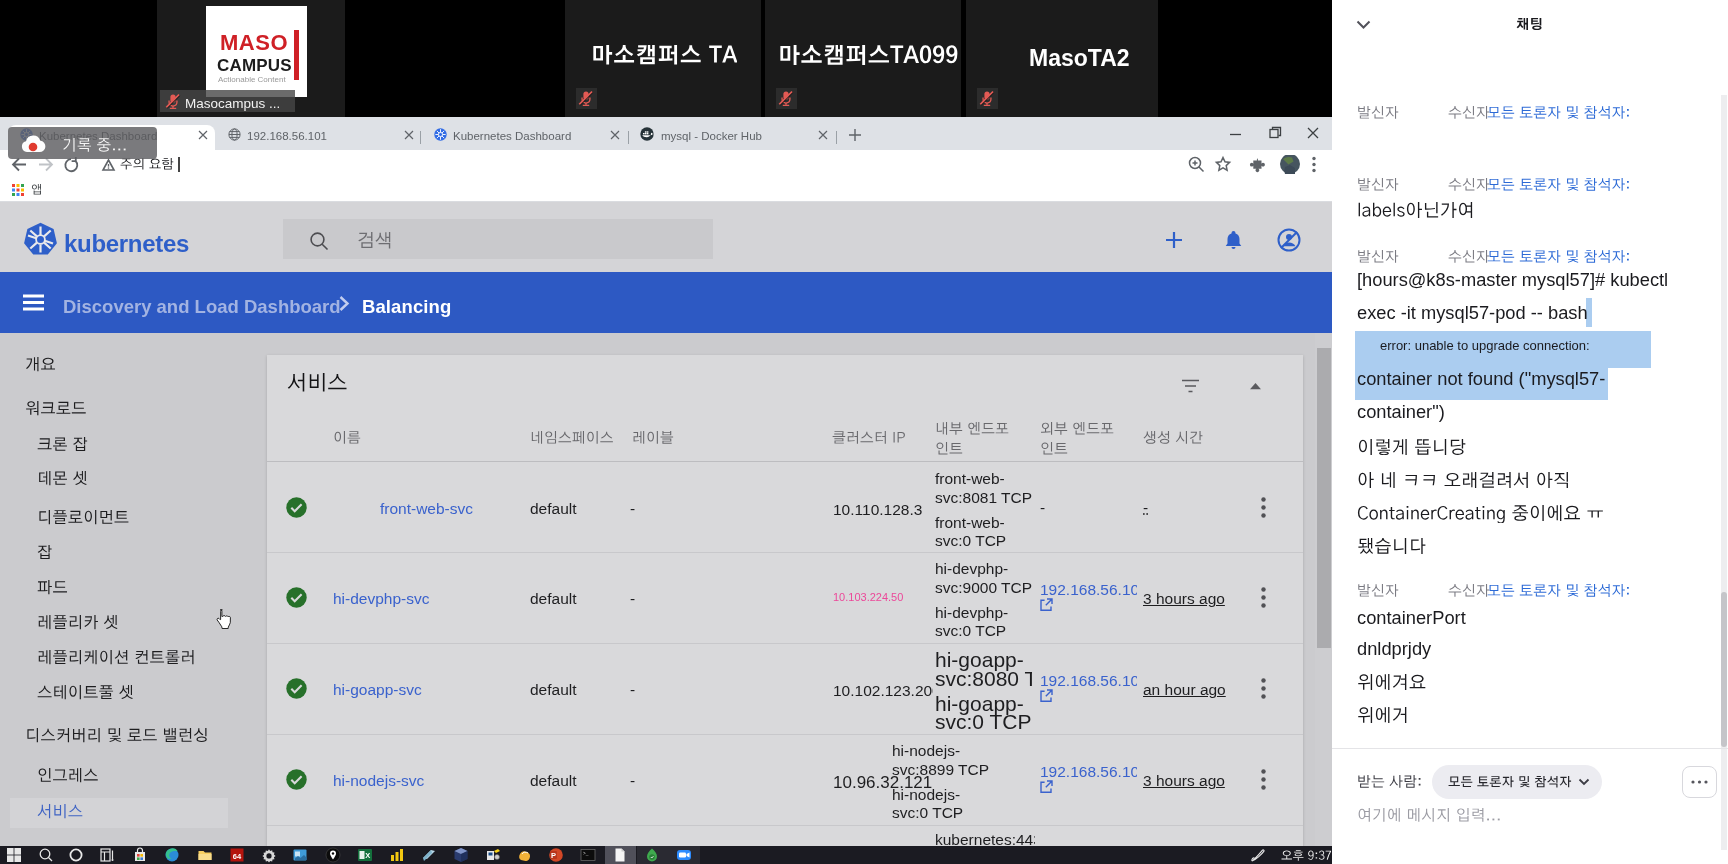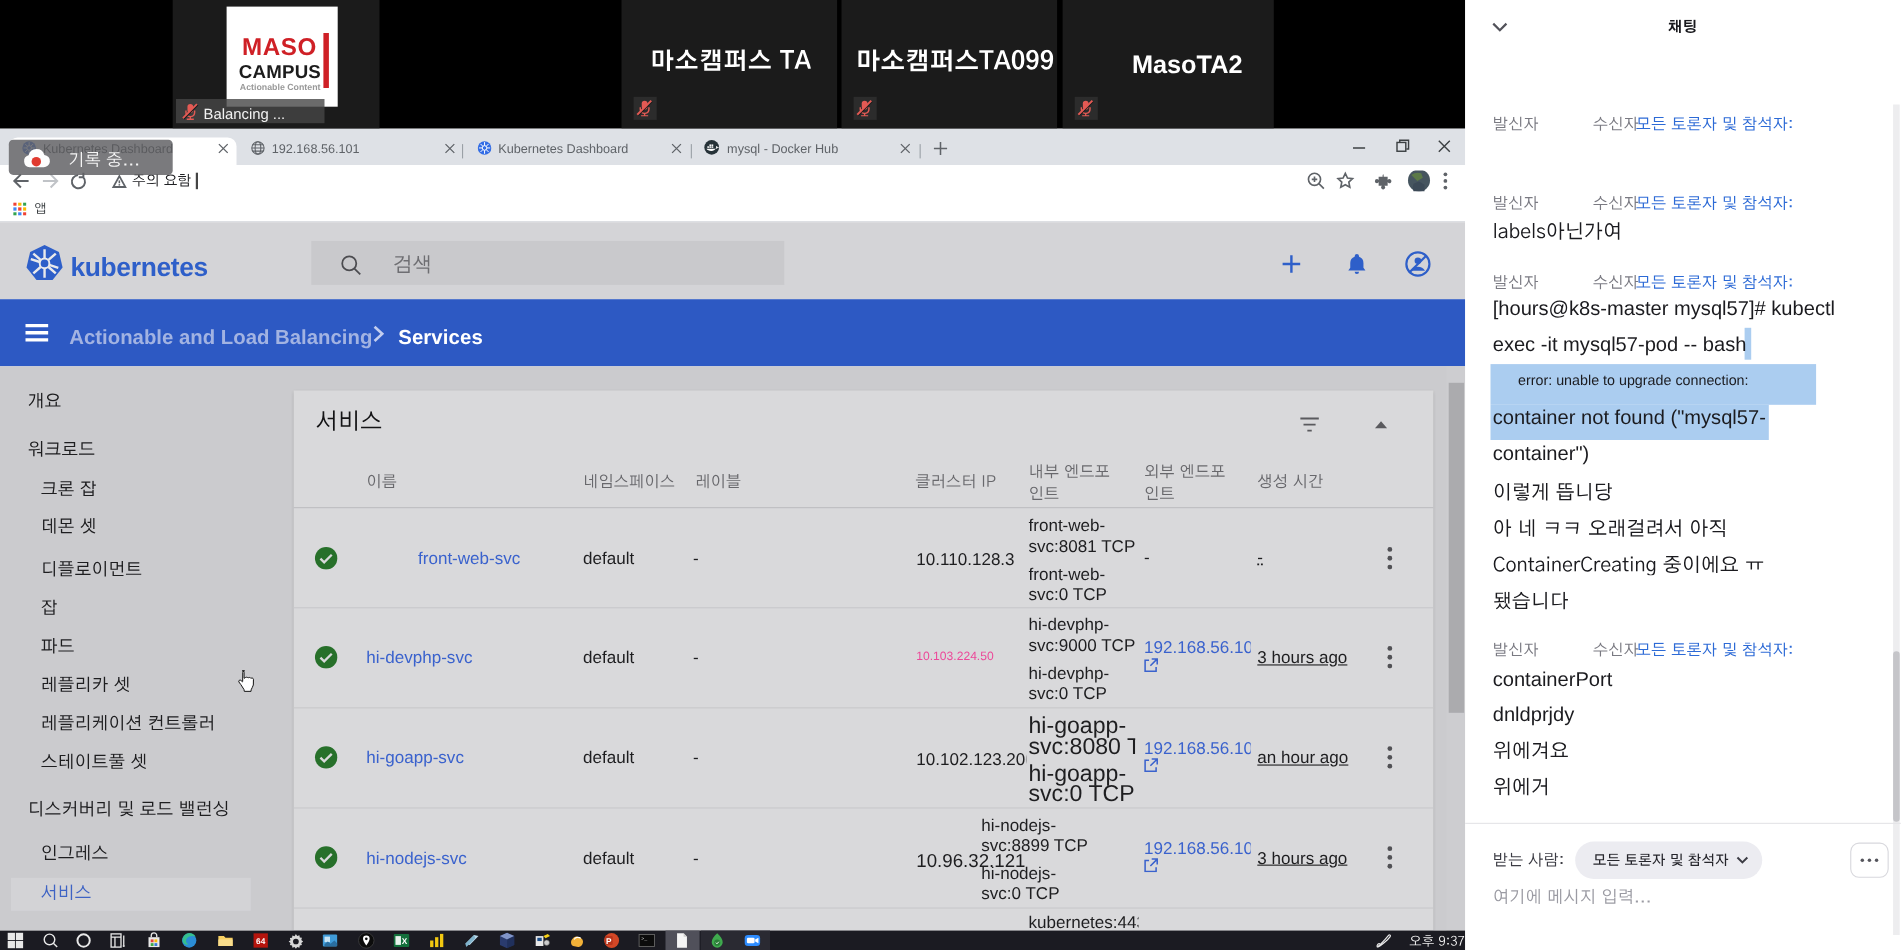--- a/index.html
+++ b/index.html
@@ -9,33 +9,33 @@
 </style></head><body>
 <div class="a" style="left:0;top:0;width:1332px;height:117px;background:#000"></div>
 <div class="a" style="left:157px;top:0;width:188px;height:117px;background:#1b1b1b"></div>
 <div class="a" style="left:565px;top:0;width:196px;height:117px;background:#1b1b1b"></div>
 <div class="a" style="left:765px;top:0;width:196px;height:117px;background:#1b1b1b"></div>
 <div class="a" style="left:966px;top:0;width:192px;height:117px;background:#1b1b1b"></div>
 <div class="a" style="left:206px;top:6px;width:101px;height:91px;background:#fff"></div>
 <div class="a" style="left:220px;top:29.5px;font-size:22px;color:#cf2026;font-weight:bold;letter-spacing:0.5px;line-height:25.3px;white-space:pre;text-align:right;">MASO</div>
 <div class="a" style="left:217px;top:55.5px;font-size:17px;color:#1c1c1c;font-weight:bold;letter-spacing:0.2px;line-height:19.5px;white-space:pre;">CAMPUS</div>
 <div class="a" style="left:294px;top:30px;width:5px;height:50px;background:#cf2026"></div>
-<div class="a" style="left:218px;top:74.6px;font-size:8px;color:#999;font-weight:bold;letter-spacing:0px;line-height:9.2px;white-space:pre;">Actionable Content</div>
+<div class="a" style="left:218px;top:74.6px;font-size:8px;color:#999;font-weight:normal;letter-spacing:0px;line-height:9.2px;white-space:pre;">Actionable Content</div>
 <div class="a" style="left:160px;top:90px;width:135px;height:22px;background:rgba(70,70,70,.8)"></div>
 <div class="a" style="left:165px;top:93px;width:16px;height:16px">
     <svg width="16" height="16" viewBox="0 0 16 16">
       <g fill="#e35a54">
         <rect x="5.4" y="1.5" width="5.2" height="8.2" rx="2.6"></rect>
         <path d="M3.4 7.5h1.3v1.6a3.3 3.3 0 0 0 6.6 0V7.5h1.3v1.6a4.6 4.6 0 0 1-4 4.55v1.1h2.6v1.25H4.8V14.75h2.6v-1.1a4.6 4.6 0 0 1-4-4.55z"></path>
         <rect x="-1.2" y="6.9" width="18" height="1.9" transform="rotate(-45 8 8)"></rect>
       </g>
       <rect x="-1.2" y="8.6" width="18" height="0.9" transform="rotate(-45 8 8)" fill="#1b1b1b"></rect>
     </svg>
   </div>
-<div class="a" style="left:185px;top:96.3px;font-size:13.5px;color:#f2f2f2;font-weight:normal;letter-spacing:0px;line-height:15.5px;white-space:pre;">Balancing ...</div>
+<div class="a" style="left:185px;top:96.3px;font-size:13.5px;color:#f2f2f2;font-weight:normal;letter-spacing:0px;line-height:15.5px;white-space:pre;">Masocampus ...</div>
 <svg class="k" style="left:590.6px;top:45.4px;width:146.8px;height:22.0px;color:#fff;" viewBox="0 -817 6835 1024">
     <use href="#g0" x="0"></use>
     <use href="#g1" x="1034"></use>
     <use href="#g2" x="2068"></use>
     <use href="#g3" x="3102"></use>
     <use href="#g4" x="4136"></use>
     <use href="#g5" x="5491"></use>
     <use href="#g6" x="6113"></use>
   </svg>
 <svg class="k" style="left:777.7px;top:45.0px;width:180.5px;height:22.5px;color:#fff;" viewBox="0 -817 8216 1024">
@@ -256,25 +256,25 @@
       <circle cx="12" cy="9" r="3"></circle>
       <path d="M5.5 18.2a7.5 7.5 0 0 1 13 0z"></path>
     </g>
   </svg>
 <div class="a" style="left:0;top:272px;width:1332px;height:61px;background:#2d59c3"></div>
 <svg class="a" style="left:23px;top:294px" width="21" height="17" viewBox="0 0 21 17">
     <g stroke="#fff" stroke-width="3.1">
       <path d="M0 2h21M0 8.5h21M0 15h21"></path>
     </g>
   </svg>
-<div class="a" style="left:63px;top:296.3px;font-size:18.5px;color:#a2b3e2;font-weight:bold;letter-spacing:0px;line-height:21.3px;white-space:pre;">Actionable and Load Balancing</div>
+<div class="a" style="left:63px;top:296.3px;font-size:18.5px;color:#a2b3e2;font-weight:bold;letter-spacing:0px;line-height:21.3px;white-space:pre;">Discovery and Load Dashboard</div>
 <svg class="a" style="left:338px;top:295px" width="12" height="17" viewBox="0 0 12 17">
     <path d="M2.5 2l7 6.5-7 6.5" stroke="#c2cdef" stroke-width="2.4" fill="none"></path>
   </svg>
-<div class="a" style="left:362px;top:296.3px;font-size:18.5px;color:#fff;font-weight:bold;letter-spacing:0.1px;line-height:21.3px;white-space:pre;">Services</div>
+<div class="a" style="left:362px;top:296.3px;font-size:18.5px;color:#fff;font-weight:bold;letter-spacing:0.1px;line-height:21.3px;white-space:pre;">Balancing</div>
 <div class="a" style="left:0;top:333px;width:1332px;height:513px;background:#cbcbce"></div>
 <div class="a" style="left:10px;top:798px;width:218px;height:30px;background:#d3d3d6"></div>
 <svg class="k" style="left:25.0px;top:357.2px;width:30.8px;height:16.0px;color:#1e1e20;" viewBox="0 -817 1968 1024">
     <use href="#g20" x="0"></use>
     <use href="#g11" x="984"></use>
   </svg>
 <svg class="k" style="left:25.0px;top:401.2px;width:61.5px;height:16.0px;color:#1e1e20;" viewBox="0 -817 3936 1024">
     <use href="#g21" x="0"></use>
     <use href="#g22" x="984"></use>
     <use href="#g23" x="1968"></use>

